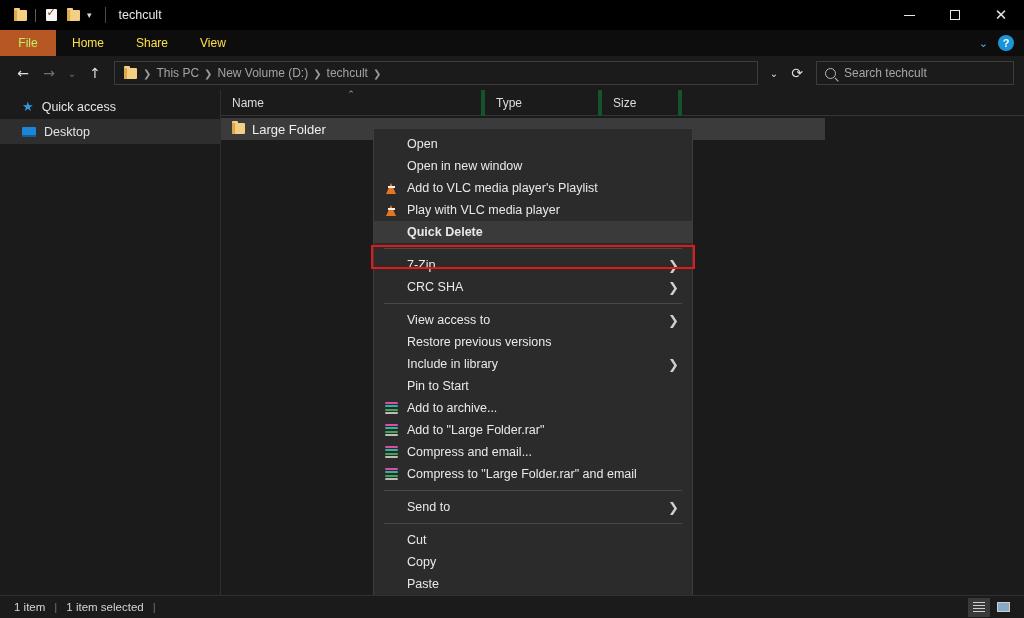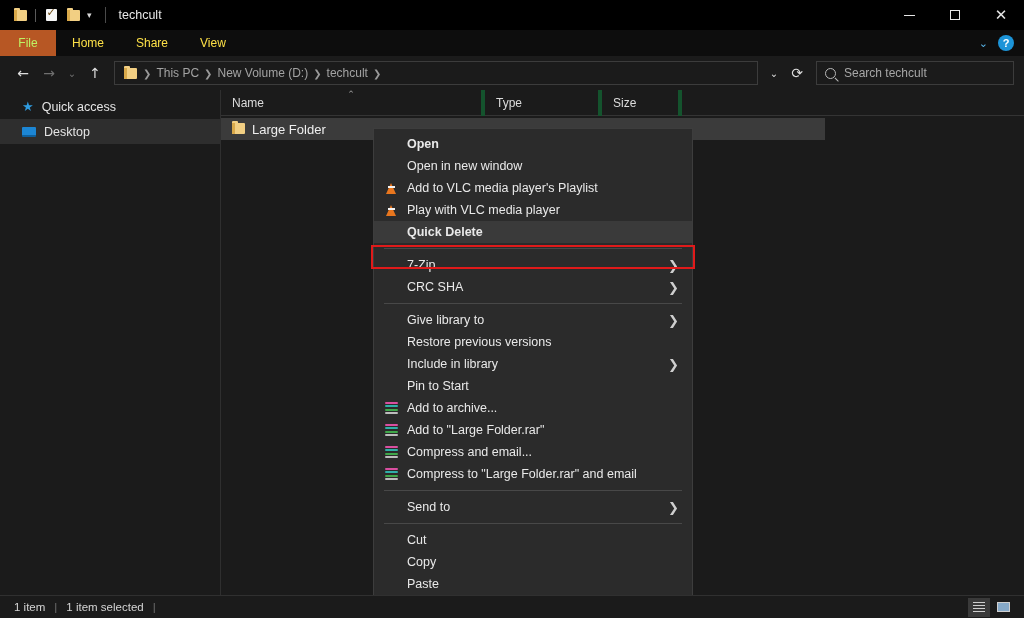--- a/index.html
+++ b/index.html
@@ -158,21 +158,21 @@
   .ctxmenu {
     position: absolute; left: 373px; top: 128px; width: 320px;
     background: #2b2b2b; border: 1px solid #3d3d3d;
     padding: 4px 0 0 0; overflow: hidden;
   }
   .ctxmenu-clip { height: 488px; overflow: hidden; }
   .mi {
     height: 22px; display: flex; align-items: center; position: relative;
     padding-left: 33px; color: #e9e9e9; font-size: 12.5px;
   }
-  .mi.bold { font-weight: bold; }
+  .mi.bold { font-weight: normal; }
   .mi.hl { background: #3a3a3a; font-weight: bold; }
   .mi .mi-ico {
     position: absolute; left: 9px; top: 50%; transform: translateY(-50%);
     width: 16px; height: 16px; display: flex; align-items: center; justify-content: center;
   }
   .mi .arrow {
     position: absolute; right: 13px; top: 50%; transform: translateY(-50%);
     color: #cfcfcf; font-size: 13px; font-family: "DejaVu Sans", sans-serif;
   }
   .msep { height: 1px; background: #484848; margin: 5px 10px 5px 10px; }
@@ -348,21 +348,21 @@
         <span class="arrow">❯</span>
       </div>
       <div class="mi">
         <span>CRC SHA</span>
         <span class="arrow">❯</span>
       </div>
 
       <div class="msep"></div>
 
       <div class="mi">
-        <span>Give library to</span>
+        <span>View access to</span>
         <span class="arrow">❯</span>
       </div>
       <div class="mi">
         <span>Restore previous versions</span>
       </div>
       <div class="mi">
         <span>Include in library</span>
         <span class="arrow">❯</span>
       </div>
       <div class="mi">

